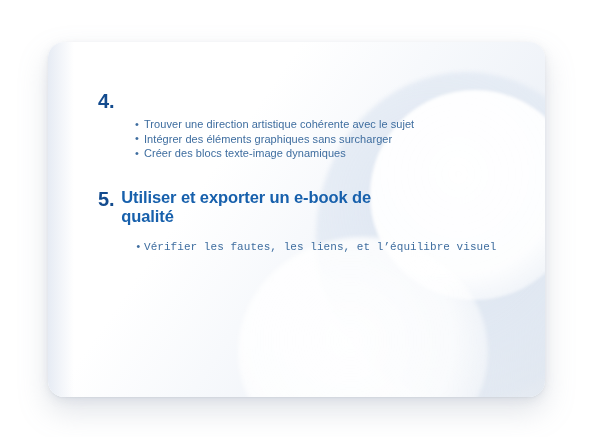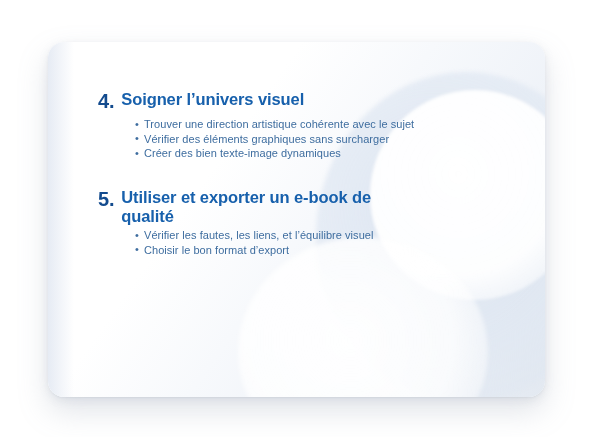--- a/index.html
+++ b/index.html
@@ -153,55 +153,53 @@
     white-space: nowrap;
   }
   ul.bullets li::before {
     content: "\2022";
     position: absolute;
     left: 0;
     top: -0.5px;
     color: #3e6d9f;
     font-size: 11px;
   }
-  #section-5 ul.bullets { margin-top: 2px; }
+  #section-5 ul.bullets { margin-top: 14px; font-family: Liberation Mono, monospace; }
 </style>
 </head>
 <body>
 
 <div id="stage">
 
   <div id="card">
 
     <div class="wash"></div>
     <div class="blob-a"></div>
     <div class="blob-white"></div>
     <div class="blob-white-2"></div>
     <div class="edge-left"></div>
 
     <div id="content">
 
       <div class="section" id="section-4">
         <div class="heading-row">
           <span class="heading-num">4.</span>
-          <span class="heading-text">Soigner l’univers visuel</span>
         </div>
         <ul class="bullets">
           <li>Trouver une direction artistique cohérente avec le sujet</li>
-          <li>Vérifier des éléments graphiques sans surcharger</li>
-          <li>Créer des bien texte-image dynamiques</li>
+          <li>Intégrer des éléments graphiques sans surcharger</li>
+          <li>Créer des blocs texte-image dynamiques</li>
         </ul>
       </div>
 
       <div class="section" id="section-5">
         <div class="heading-row">
           <span class="heading-num">5.</span>
           <span class="heading-text">Utiliser et exporter un e-book de qualité</span>
         </div>
         <ul class="bullets">
           <li>Vérifier les fautes, les liens, et l’équilibre visuel</li>
-          <li>Choisir le bon format d’export</li>
         </ul>
       </div>
 
     </div>
   </div>
 </div>
 
 </body></html>

